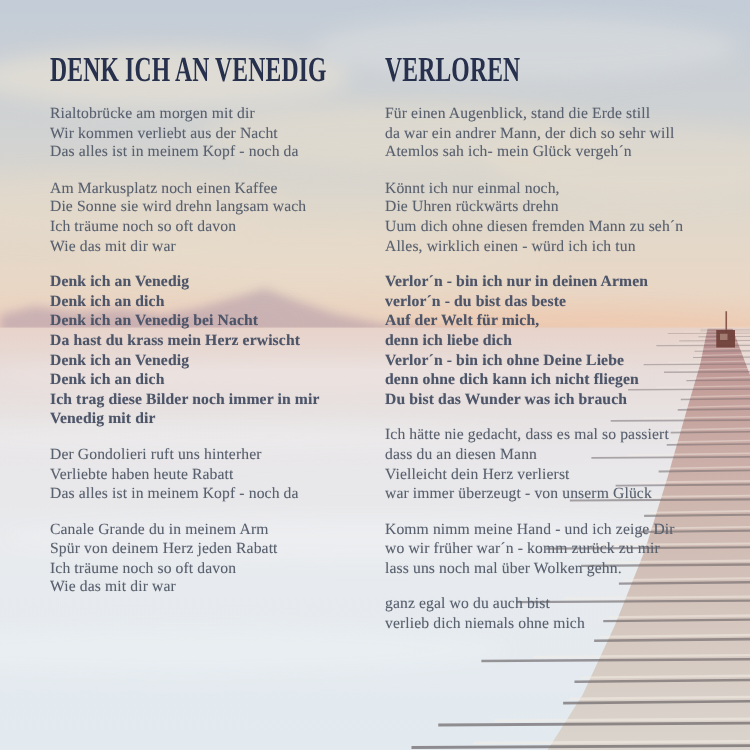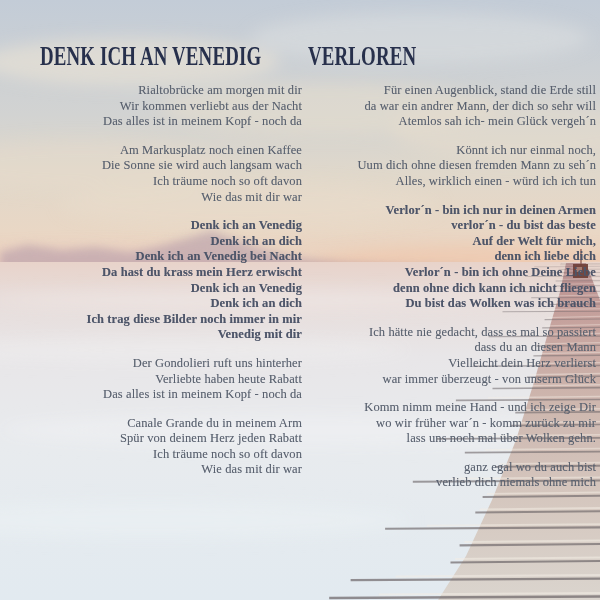--- a/index.html
+++ b/index.html
@@ -17,21 +17,20 @@
     font-size:27px;font-weight:bold;line-height:24px;
     color:#27304c;white-space:nowrap;
     transform:scale(0.70,1.04);transform-origin:left bottom;
     letter-spacing:0.2px;
   }
   .stanza{margin:0 0 13px 0;}
   .line{
     font-size:12.5px;line-height:15.6px;color:#59616f;
     white-space:nowrap;letter-spacing:0.1px;
     text-shadow:0 0 0.6px rgba(89,97,111,0.35);
-    text-align:right;
   }
   .stanza.bold .line{font-weight:bold;color:#4d5569;text-shadow:0 0 0.6px rgba(77,85,105,0.4);}
 </style>
 </head>
 <body>
 
 <div class="stage">
 
   <svg class="bg" width="600" height="600" viewBox="0 0 600 600">
     <defs>
@@ -173,21 +172,21 @@
   <section class="col col-left">
     <h2 class="song-title">DENK ICH AN VENEDIG</h2>
     <div class="stanzas">
         <div class="stanza">
           <div class="line">Rialtobrücke am morgen mit dir</div>
           <div class="line">Wir kommen verliebt aus der Nacht</div>
           <div class="line">Das alles ist in meinem Kopf - noch da</div>
         </div>
         <div class="stanza">
           <div class="line">Am Markusplatz noch einen Kaffee</div>
-          <div class="line">Die Sonne sie wird auch langsam wach</div>
+          <div class="line">Die Sonne sie wird drehn langsam wach</div>
           <div class="line">Ich träume noch so oft davon</div>
           <div class="line">Wie das mit dir war</div>
         </div>
         <div class="stanza bold">
           <div class="line">Denk ich an Venedig</div>
           <div class="line">Denk ich an dich</div>
           <div class="line">Denk ich an Venedig bei Nacht</div>
           <div class="line">Da hast du krass mein Herz erwischt</div>
           <div class="line">Denk ich an Venedig</div>
           <div class="line">Denk ich an dich</div>
@@ -211,31 +210,32 @@
   <section class="col col-right">
     <h2 class="song-title">VERLOREN</h2>
     <div class="stanzas">
         <div class="stanza">
           <div class="line">Für einen Augenblick, stand die Erde still</div>
           <div class="line">da war ein andrer Mann, der dich so sehr will</div>
           <div class="line">Atemlos sah ich- mein Glück vergeh´n</div>
         </div>
         <div class="stanza">
           <div class="line">Könnt ich nur einmal noch,</div>
+          <div class="line">Die Uhren rückwärts drehn</div>
           <div class="line">Uum dich ohne diesen fremden Mann zu seh´n</div>
           <div class="line">Alles, wirklich einen - würd ich ich tun</div>
         </div>
         <div class="stanza bold">
           <div class="line">Verlor´n - bin ich nur in deinen Armen</div>
           <div class="line">verlor´n - du bist das beste</div>
           <div class="line">Auf der Welt für mich,</div>
           <div class="line">denn ich liebe dich</div>
           <div class="line">Verlor´n - bin ich ohne Deine Liebe</div>
           <div class="line">denn ohne dich kann ich nicht fliegen</div>
-          <div class="line">Du bist das Wolken was ich brauch</div>
+          <div class="line">Du bist das Wunder was ich brauch</div>
         </div>
         <div class="stanza">
           <div class="line">Ich hätte nie gedacht, dass es mal so passiert</div>
           <div class="line">dass du an diesen Mann</div>
           <div class="line">Vielleicht dein Herz verlierst</div>
           <div class="line">war immer überzeugt - von unserm Glück</div>
         </div>
         <div class="stanza">
           <div class="line">Komm nimm meine Hand - und ich zeige Dir</div>
           <div class="line">wo wir früher war´n - komm zurück zu mir</div>

